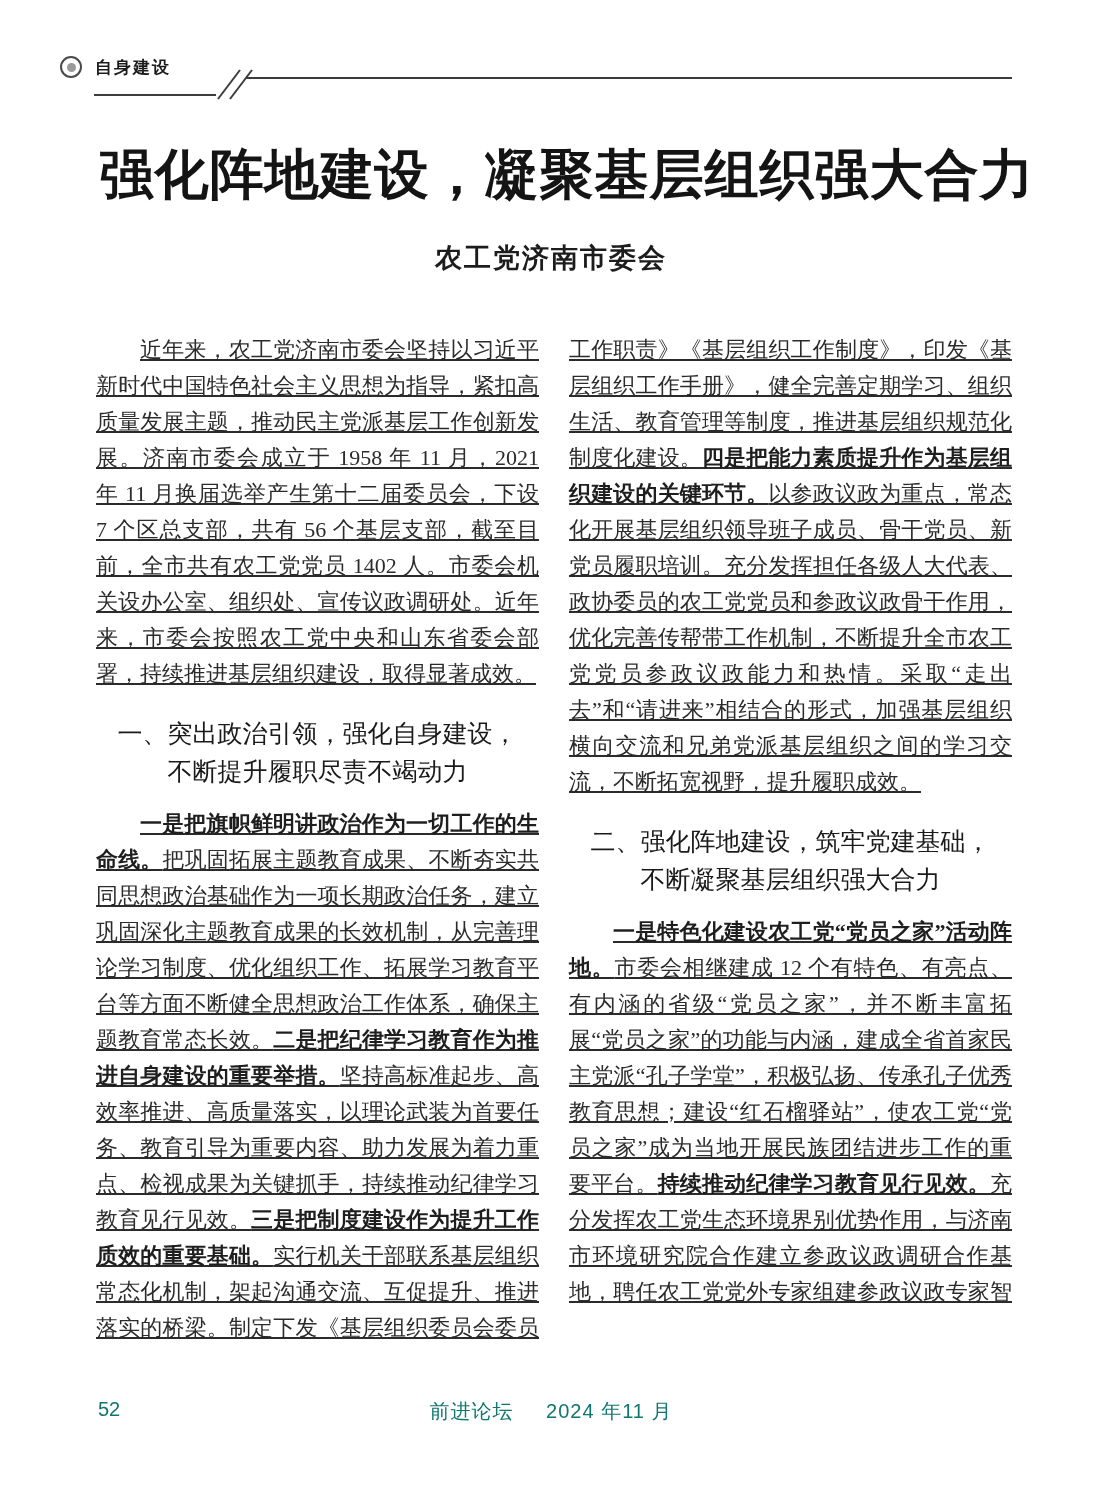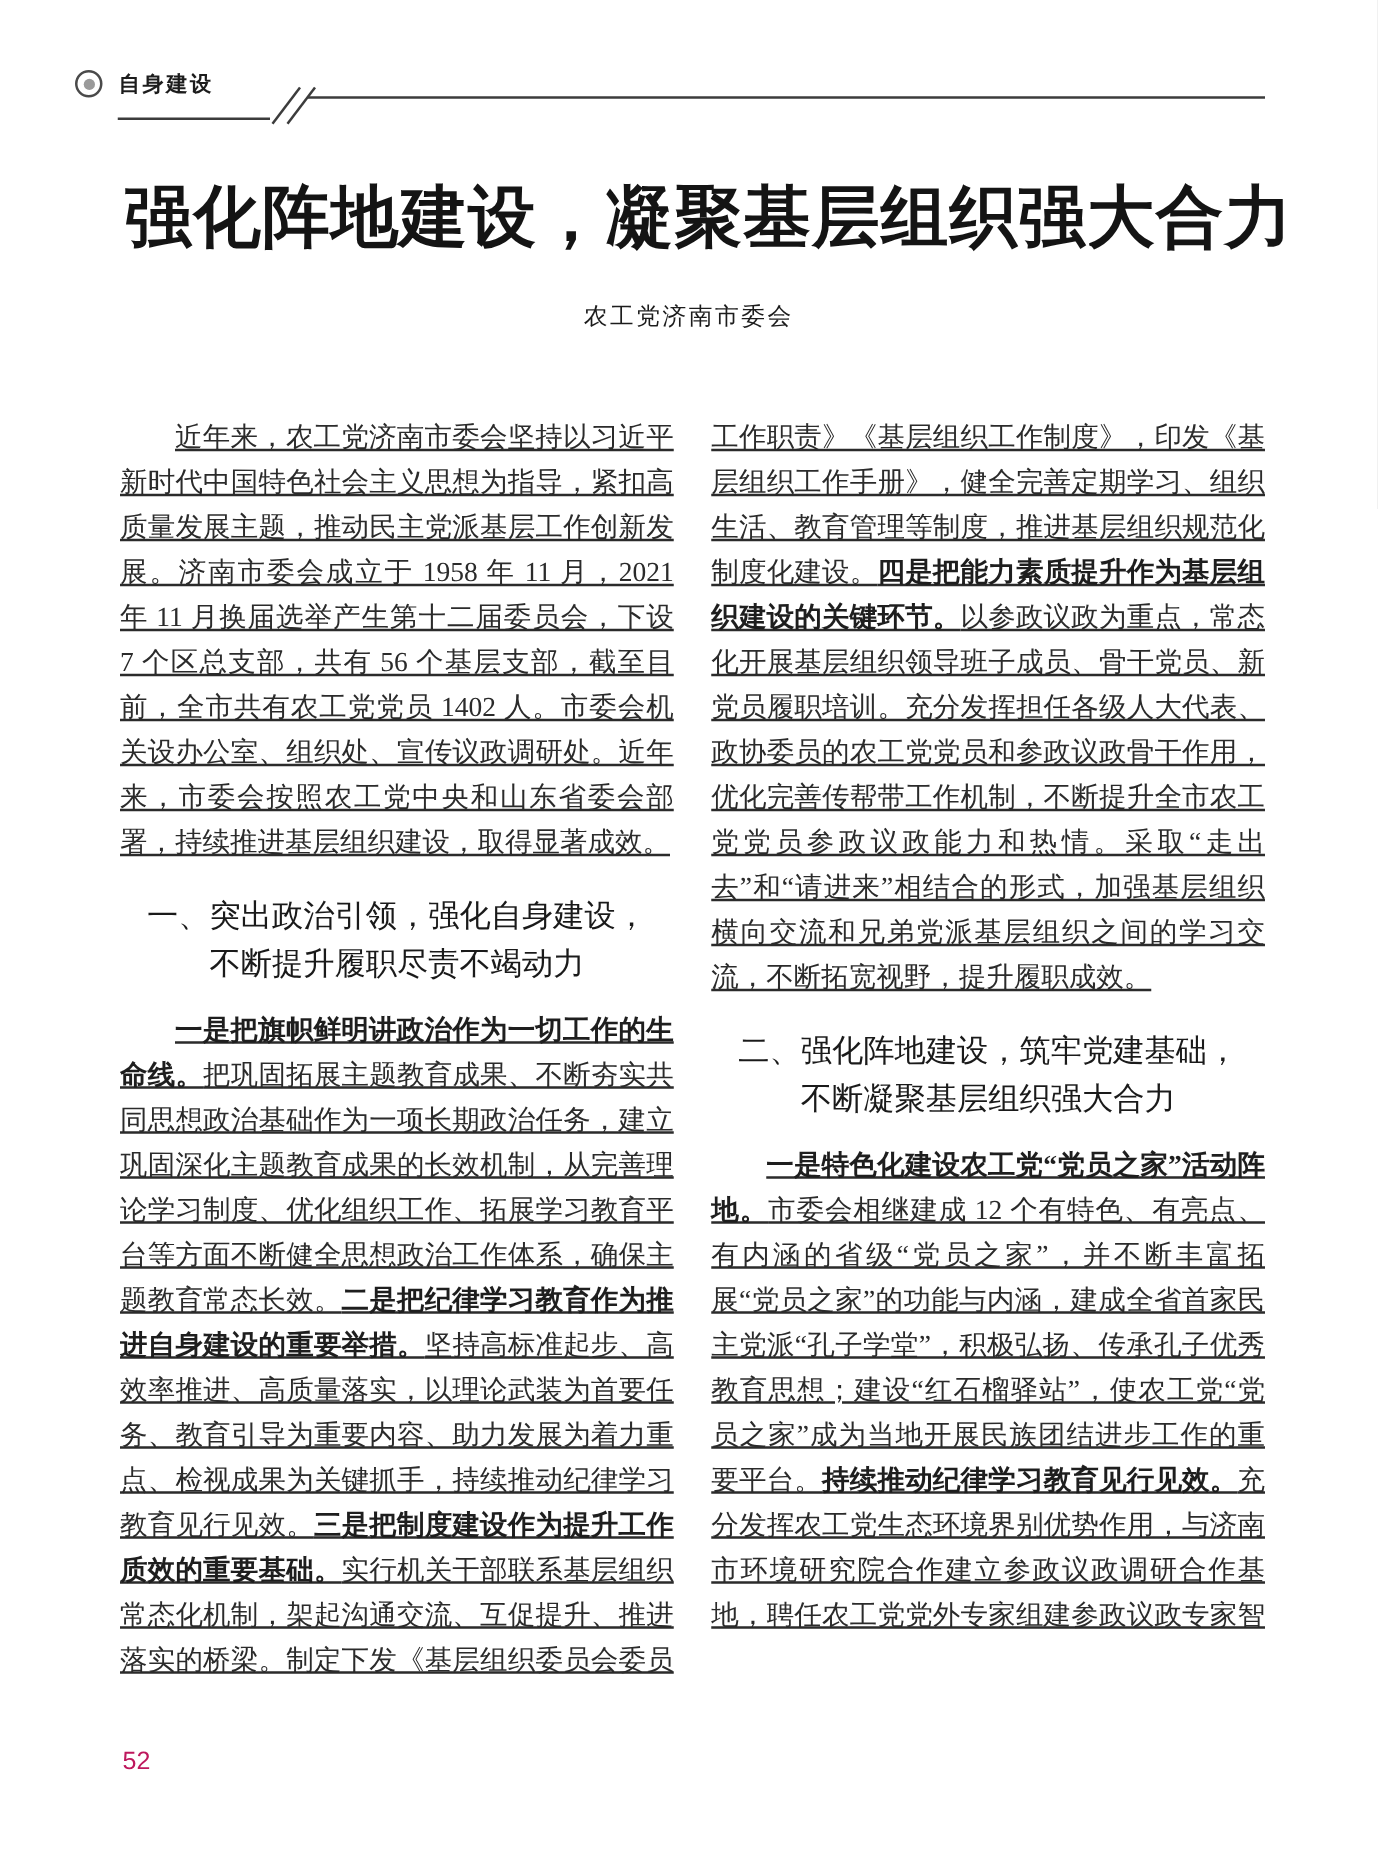--- a/index.html
+++ b/index.html
@@ -26,21 +26,21 @@
     position:absolute;top:126px;left:0;width:100%;
     margin:16px;text-align:center;
     font-family:"Liberation Sans","DejaVu Sans",sans-serif;
     font-weight:900;font-size:54px;letter-spacing:1px;color:#141414;
     line-height:1.2;
   }
   .author{
     position:absolute;top:240px;left:0;width:100%;
     text-align:center;
     font-family:"Liberation Sans","DejaVu Sans",sans-serif;
-    font-weight:normal;font-size:19px;color:#1c1c1c;letter-spacing:2px;
+    font-weight:bold;font-size:27px;color:#1c1c1c;letter-spacing:2px;
   }
   
   .article-body{
     position:absolute;top:332px;left:96px;
     width:916px;height:1022px;
     column-count:2;column-gap:30px;column-fill:auto;
     font-size:22px;line-height:36px;
     text-align:justify;
     overflow:hidden;
   }
@@ -50,21 +50,21 @@
     margin:22px 0 16px 0;
     text-align:center;text-indent:0;
     font-family:"Liberation Sans","DejaVu Sans",sans-serif;
     font-weight:normal;font-size:25px;line-height:38px;color:#1a1a1a;
     break-inside:avoid;
   }
   
   .footer{
     position:absolute;left:96px;right:96px;top:1398px;height:30px;
     font-family:"Liberation Sans","DejaVu Sans",sans-serif;
-    font-size:20px;color:#be185d;
+    font-size:20px;color:#0f766e;
   }
   .page-num{position:absolute;left:2px;top:0;}
   .footer-center{position:absolute;left:0;width:100%;text-align:center;top:0;letter-spacing:1px;}
   .footer-center .journal{margin-right:26px;}
 </style>
 </head>
 <body>
 
 <div class="page">
 
@@ -87,15 +87,19 @@
   <div class="article-body" id="article-body">
       <p class="body-para"><span class="text-run">近年来，农工党济南市委会坚持以习近平新时代中国特色社会主义思想为指导，紧扣高质量发展主题，推动民主党派基层工作创新发展。济南市委会成立于 1958 年 11 月，2021 年 11 月换届选举产生第十二届委员会，下设 7 个区总支部，共有 56 个基层支部，截至目前，全市共有农工党党员 1402 人。市委会机关设办公室、组织处、宣传议政调研处。近年来，市委会按照农工党中央和山东省委会部署，持续推进基层组织建设，取得显著成效。</span></p>
       <h3 class="sec-heading">一、突出政治引领，强化自身建设，<br>不断提升履职尽责不竭动力</h3>
       <p class="body-para"><span class="bold-run">一是把旗帜鲜明讲政治作为一切工作的生命线。</span><span class="text-run">把巩固拓展主题教育成果、不断夯实共同思想政治基础作为一项长期政治任务，建立巩固深化主题教育成果的长效机制，从完善理论学习制度、优化组织工作、拓展学习教育平台等方面不断健全思想政治工作体系，确保主题教育常态长效。</span><span class="bold-run">二是把纪律学习教育作为推进自身建设的重要举措。</span><span class="text-run">坚持高标准起步、高效率推进、高质量落实，以理论武装为首要任务、教育引导为重要内容、助力发展为着力重点、检视成果为关键抓手，持续推动纪律学习教育见行见效。</span><span class="bold-run">三是把制度建设作为提升工作质效的重要基础。</span><span class="text-run">实行机关干部联系基层组织常态化机制，架起沟通交流、互促提升、推进落实的桥梁。制定下发《基层组织委员会委员工作职责》《基层组织工作制度》，印发《基层组织工作手册》，健全完善定期学习、组织生活、教育管理等制度，推进基层组织规范化制度化建设。</span><span class="bold-run">四是把能力素质提升作为基层组织建设的关键环节。</span><span class="text-run">以参政议政为重点，常态化开展基层组织领导班子成员、骨干党员、新党员履职培训。充分发挥担任各级人大代表、政协委员的农工党党员和参政议政骨干作用，优化完善传帮带工作机制，不断提升全市农工党党员参政议政能力和热情。采取“走出去”和“请进来”相结合的形式，加强基层组织横向交流和兄弟党派基层组织之间的学习交流，不断拓宽视野，提升履职成效。</span></p>
       <h3 class="sec-heading">二、强化阵地建设，筑牢党建基础，<br>不断凝聚基层组织强大合力</h3>
       <p class="body-para"><span class="bold-run">一是特色化建设农工党“党员之家”活动阵地。</span><span class="text-run">市委会相继建成 12 个有特色、有亮点、有内涵的省级“党员之家”，并不断丰富拓展“党员之家”的功能与内涵，建成全省首家民主党派“孔子学堂”，积极弘扬、传承孔子优秀教育思想；建设“红石榴驿站”，使农工党“党员之家”成为当地开展民族团结进步工作的重要平台。</span><span class="bold-run">持续推动纪律学习教育见行见效。</span><span class="text-run">充分发挥农工党生态环境界别优势作用，与济南市环境研究院合作建立参政议政调研合作基地，聘任农工党党外专家组建参政议政专家智库，凝聚起农工党组织和党员、社会机构、党内外专家</span></p>
     </div>
 
   <div class="footer">
     <span class="page-num">52</span>
+    <span class="footer-center">
+      <span class="journal">前进论坛</span>
+      <span class="issue-date">2024 年11 月</span>
+    </span>
   </div>
 
 </div>
 
 </body></html>

